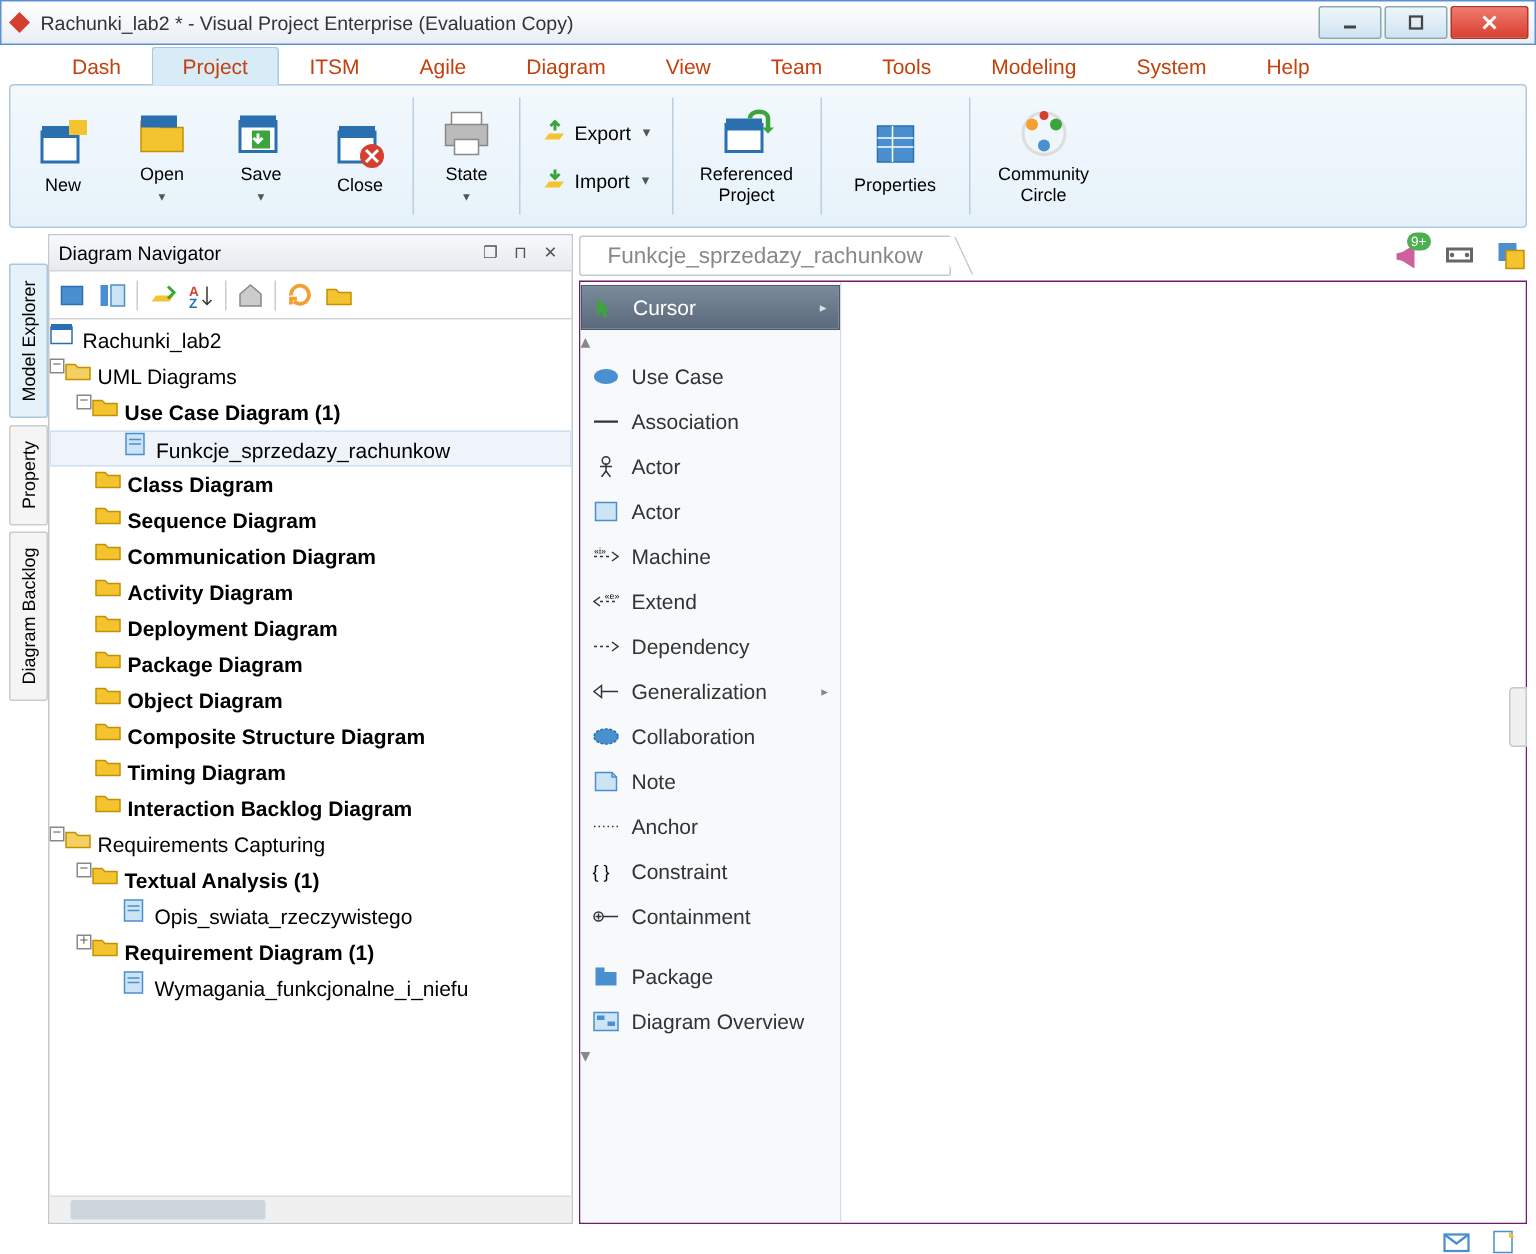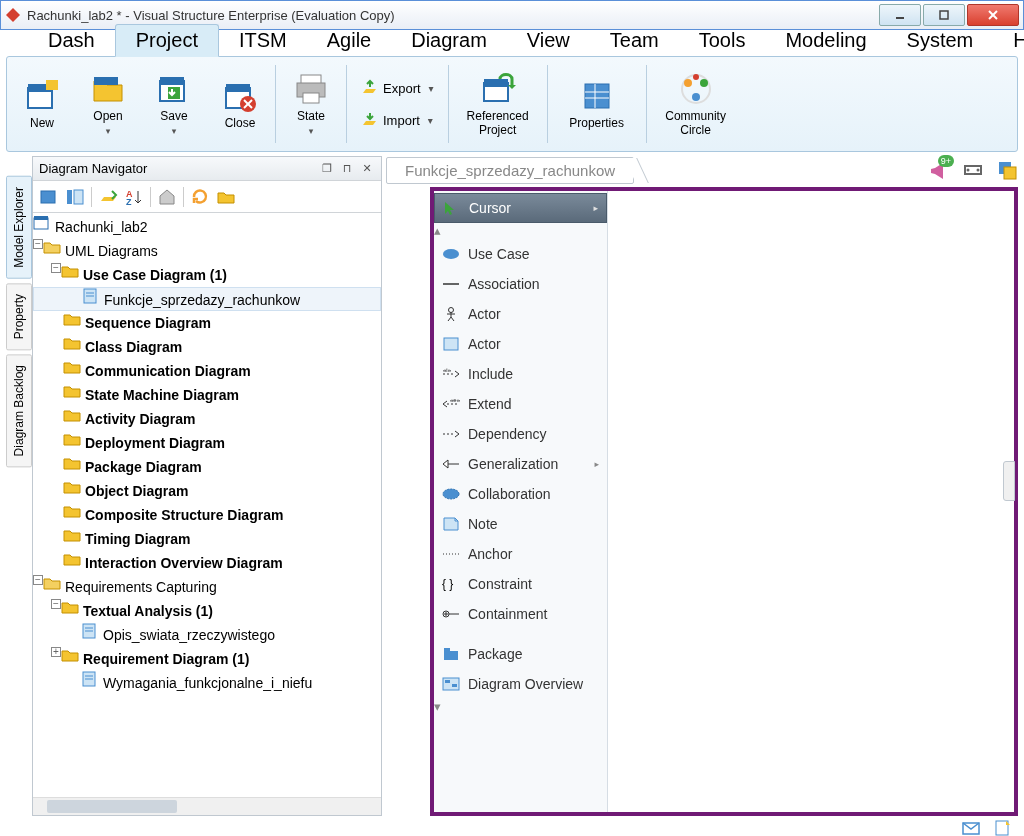--- a/index.html
+++ b/index.html
@@ -8,21 +8,21 @@
 
 .titlebar { height: 30px; background: linear-gradient(#fff,#e9eef6); border: 1px solid #5a8fd8; display: flex; align-items: center; padding: 0 4px; }
 .titlebar .app-icon { width: 16px; height: 16px; margin-right: 6px; }
 .titlebar .title { flex: 1; color: #333; font-size: 13px; }
 .titlebar .win-btn { width: 42px; height: 22px; margin-left: 2px; display: flex; align-items: center; justify-content: center; border: 1px solid #8aa; background: linear-gradient(#eef6fb,#cfe3f2); border-radius: 2px; }
 .titlebar .win-btn.close { background: linear-gradient(#f07a6f,#d9402f); border-color: #b0362a; width: 52px; }
 .titlebar .win-btn svg { width: 14px; height: 12px; }
 
 
 .menu-tabs { height: 26px; display: flex; align-items: flex-end; padding-left: 28px; border-bottom: none; background: #fff; }
-.menu-tabs .tab { padding: 4px 20px; font-size: 20px; color: #000000; cursor: pointer; }
+.menu-tabs .tab { padding: 4px 20px; font-size: 14px; color: #c2410c; cursor: pointer; }
 .menu-tabs .tab.active { background: #d8ecf7; border: 1px solid #a9c7de; border-bottom: 1px solid #d8ecf7; border-radius: 3px 3px 0 0; position: relative; top: 1px; }
 
 
 .ribbon { height: 96px; border: 1px solid #a9c7de; background: linear-gradient(#f3f9fd,#e6f2fa); margin: 0 6px; border-radius: 3px; display: flex; align-items: center; padding: 4px; gap: 4px; }
 .ribbon .btn-col { display: flex; flex-direction: column; align-items: center; justify-content: center; width: 62px; height: 86px; padding: 2px; font-size: 12px; text-align: center; }
 .ribbon .btn-col .ico { width: 36px; height: 36px; margin-bottom: 2px; }
 .ribbon .btn-col .lbl { line-height: 14px; }
 .ribbon .sep { width: 1px; height: 78px; background: #b9cfe0; }
 .ribbon .mini-col { display: flex; flex-direction: column; gap: 2px; padding: 4px; }
 .ribbon .mini { display: flex; align-items: center; height: 30px; padding: 2px 6px; gap: 4px; font-size: 13px; }
@@ -60,21 +60,21 @@
 
 .center { flex: 1; display: flex; flex-direction: column; margin-left: 4px; }
 .center .tabbar { height: 28px; display: flex; align-items: center; gap: 6px; }
 .center .tabbar .doc-tab { background: #fff; border: 1px solid #c0c8d0; padding: 4px 18px; font-size: 15px; color: #888; border-radius: 2px; position: relative; }
 .center .tabbar .doc-tab::after { content: ""; position: absolute; right: -10px; top: 0; bottom: 0; width: 12px; background: #fff; border-right: 1px solid #c0c8d0; transform: skewX(25deg); }
 .center .tabbar .sp { flex: 1; }
 .center .tabbar .tb-ico { width: 22px; height: 22px; margin-left: 6px; }
 .center .tabbar .badge-wrap { position: relative; }
 .center .tabbar .badge { position: absolute; top: -4px; right: -4px; background: #4caf50; color: #fff; font-size: 9px; padding: 1px 3px; border-radius: 6px; }
 
-.editor-row { flex: 1; display: flex; border: 4px solid #701a75; margin-top: 3px; margin-left: 44px; }
+.editor-row { flex: 1; display: flex; border: 1px solid #701a75; margin-top: 3px; }
 .palette { width: 174px; background: #f7f9fb; border-right: 1px solid #d6dde4; display: flex; flex-direction: column; padding: 2px 0; overflow: hidden; }
 .palette .pitem { height: 30px; display: flex; align-items: center; padding: 0 8px; gap: 8px; font-size: 14px; color: #333; }
 .palette .pitem.sel { background: linear-gradient(#7a8a9a,#5a6a7a); color: #fff; border: 1px solid #4a5a6a; }
 .palette .pitem .pic { width: 18px; height: 14px; display: flex; align-items: center; justify-content: center; }
 .palette .pitem .chev-r { margin-left: auto; font-size: 9px; color: #888; }
 .palette .pitem.sel .chev-r { color: #e0e0e0; }
 .palette .pcenter { justify-content: center; color: #888; height: 16px; }
 .palette .psep { height: 10px; }
 .canvas { flex: 1; background: #fff; position: relative; }
 .canvas .rtab { position: absolute; right: -1px; top: 270px; width: 12px; height: 40px; background: #f0f0f0; border: 1px solid #c0c8d0; border-radius: 3px 0 0 3px; }
@@ -85,21 +85,21 @@
 
 svg { display: block; }
 </style>
 </head>
 <body>
 
 <div class="titlebar">
   <svg class="app-icon" viewBox="0 0 16 16">
       <polygon points="8,1 15,8 8,15 1,8" fill="#d43f2f"></polygon>
     </svg>
-  <div class="title">Rachunki_lab2 * - Visual Structure Enterprise (Evaluation Copy)</div>
+  <div class="title">Rachunki_lab2 * - Visual Project Enterprise (Evaluation Copy)</div>
   <div class="win-btn">
       <svg viewBox="0 0 14 12">
         <line x1="3" y1="9" x2="11" y2="9" stroke="#444" stroke-width="2"></line>
       </svg>
     </div>
   <div class="win-btn">
       <svg viewBox="0 0 14 12">
         <rect x="3" y="2" width="8" height="8" fill="none" stroke="#444" stroke-width="1.5"></rect>
       </svg>
     </div>
@@ -310,52 +310,44 @@
               <line x1="4" y1="8" x2="12" y2="8" stroke="#4a8fd0"></line>
             </svg>
             <span class="lbl">Funkcje_sprzedazy_rachunkow</span>
           </div>
           <div class="row">
             <span class="ind" style="width:18px"></span>
             <span class="tw"></span>
             <svg class="fic" viewBox="0 0 18 16">
               <path d="M1 4h6l2 2h8v8H1z" fill="#f4c430" stroke="#c49000"></path>
             </svg>
+            <span class="lbl bold">Class Diagram</span>
+          </div>
+          <div class="row">
+            <span class="ind" style="width:18px"></span>
+            <span class="tw"></span>
+            <svg class="fic" viewBox="0 0 18 16">
+              <path d="M1 4h6l2 2h8v8H1z" fill="#f4c430" stroke="#c49000"></path>
+            </svg>
             <span class="lbl bold">Sequence Diagram</span>
           </div>
           <div class="row">
             <span class="ind" style="width:18px"></span>
             <span class="tw"></span>
             <svg class="fic" viewBox="0 0 18 16">
               <path d="M1 4h6l2 2h8v8H1z" fill="#f4c430" stroke="#c49000"></path>
             </svg>
-            <span class="lbl bold">Class Diagram</span>
-          </div>
-          <div class="row">
-            <span class="ind" style="width:18px"></span>
-            <span class="tw"></span>
-            <svg class="fic" viewBox="0 0 18 16">
-              <path d="M1 4h6l2 2h8v8H1z" fill="#f4c430" stroke="#c49000"></path>
-            </svg>
             <span class="lbl bold">Communication Diagram</span>
           </div>
           <div class="row">
             <span class="ind" style="width:18px"></span>
             <span class="tw"></span>
             <svg class="fic" viewBox="0 0 18 16">
               <path d="M1 4h6l2 2h8v8H1z" fill="#f4c430" stroke="#c49000"></path>
             </svg>
-            <span class="lbl bold">State Machine Diagram</span>
-          </div>
-          <div class="row">
-            <span class="ind" style="width:18px"></span>
-            <span class="tw"></span>
-            <svg class="fic" viewBox="0 0 18 16">
-              <path d="M1 4h6l2 2h8v8H1z" fill="#f4c430" stroke="#c49000"></path>
-            </svg>
             <span class="lbl bold">Activity Diagram</span>
           </div>
           <div class="row">
             <span class="ind" style="width:18px"></span>
             <span class="tw"></span>
             <svg class="fic" viewBox="0 0 18 16">
               <path d="M1 4h6l2 2h8v8H1z" fill="#f4c430" stroke="#c49000"></path>
             </svg>
             <span class="lbl bold">Deployment Diagram</span>
           </div>
@@ -390,21 +382,21 @@
               <path d="M1 4h6l2 2h8v8H1z" fill="#f4c430" stroke="#c49000"></path>
             </svg>
             <span class="lbl bold">Timing Diagram</span>
           </div>
           <div class="row">
             <span class="ind" style="width:18px"></span>
             <span class="tw"></span>
             <svg class="fic" viewBox="0 0 18 16">
               <path d="M1 4h6l2 2h8v8H1z" fill="#f4c430" stroke="#c49000"></path>
             </svg>
-            <span class="lbl bold">Interaction Overview Diagram</span>
+            <span class="lbl bold">Interaction Backlog Diagram</span>
           </div>
           <div class="row">
             <span class="ind" style="width:0px"></span>
             <span class="tw box">−</span>
             <svg class="fic" viewBox="0 0 18 16">
               <path d="M1 4h6l2 2h8v8H1z" fill="#f4d060" stroke="#c49000"></path>
             </svg>
             <span class="lbl">Requirements Capturing</span>
           </div>
           <div class="row">
@@ -522,21 +514,21 @@
             <span>Actor</span>
           </div>
           <div class="pitem">
             <span class="pic">
               <svg viewBox="0 0 18 14">
                 <line x1="1" y1="7" x2="13" y2="7" stroke="#333" stroke-dasharray="2 2"></line>
                 <path d="M13 4l4 3-4 3" fill="none" stroke="#333"></path>
                 <text x="1" y="5" font-size="6">«i»</text>
               </svg>
             </span>
-            <span>Include</span>
+            <span>Machine</span>
           </div>
           <div class="pitem">
             <span class="pic">
               <svg viewBox="0 0 18 14">
                 <line x1="5" y1="7" x2="17" y2="7" stroke="#333" stroke-dasharray="2 2"></line>
                 <path d="M5 4l-4 3 4 3" fill="none" stroke="#333"></path>
                 <text x="8" y="5" font-size="6">«e»</text>
               </svg>
             </span>
             <span>Extend</span>

